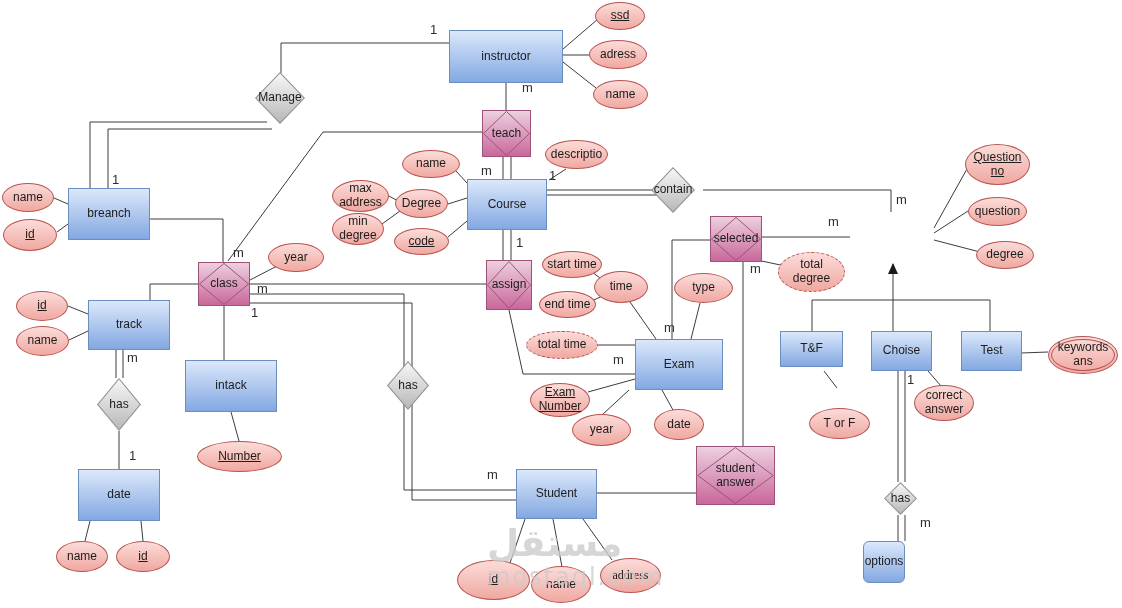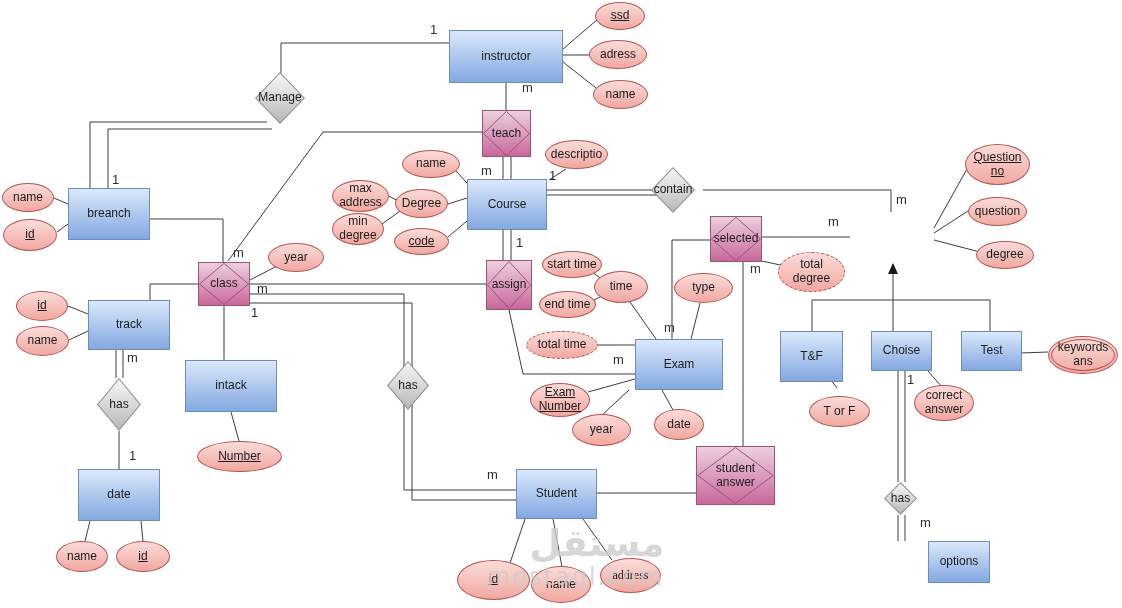--- a/index.html
+++ b/index.html
@@ -18,21 +18,21 @@
   .diamond{background:transparent;}
   .d-border{position:absolute;inset:0;background:var(--gryb);
             clip-path:polygon(50% 0,100% 50%,50% 100%,0 50%);}
   .d-fill{position:absolute;inset:1.4px;background:linear-gradient(var(--gry1),var(--gry2));
           clip-path:polygon(50% 0,100% 50%,50% 100%,0 50%);}
   .lbl{position:relative;z-index:2;white-space:pre-line;line-height:1.15;}
   .underline .lbl{text-decoration:underline;}
   .card{position:absolute;z-index:2;font-size:13px;color:#2e2e2e;}
   .wm{position:absolute;left:487px;top:524px;z-index:3;pointer-events:none;
       color:#cccccc;opacity:.8;text-align:left;font-family:"DejaVu Sans",sans-serif;}
-  .wm-ar{font-size:37px;font-weight:bold;letter-spacing:1px;line-height:1.1;text-align:right;}
+  .wm-ar{font-size:37px;font-weight:bold;letter-spacing:1px;line-height:1.1;}
   .wm-en{font-size:24px;line-height:1.0;letter-spacing:2px;}
 </style>
 </head>
 <body>
 
 <div id="stage">
   <svg id="wires" width="1122" height="608">
       <polyline points="450,43 281,43 281,73" fill="none" stroke="#3c3c3c" stroke-width="1"></polyline>
       <polyline points="267,122 90,122 90,188" fill="none" stroke="#3c3c3c" stroke-width="1"></polyline>
       <polyline points="272,129 108,129 108,188" fill="none" stroke="#3c3c3c" stroke-width="1"></polyline>
@@ -126,30 +126,30 @@
     </div>
     <div class="node entity" style="left: 78px; top: 469px; width: 82px; height: 52px;">
       <span class="lbl">date</span>
     </div>
     <div class="node entity" style="left: 516px; top: 469px; width: 81px; height: 50px;">
       <span class="lbl">Student</span>
     </div>
     <div class="node entity" style="left: 635px; top: 339px; width: 88px; height: 51px;">
       <span class="lbl">Exam</span>
     </div>
-    <div class="node entity" style="left: 780px; top: 331px; width: 63px; height: 51px;">
+    <div class="node entity" style="left: 780px; top: 331px; width: 63px; height: 36px;">
       <span class="lbl">T&amp;F</span>
     </div>
     <div class="node entity" style="left: 871px; top: 331px; width: 61px; height: 40px;">
       <span class="lbl">Choise</span>
     </div>
     <div class="node entity" style="left: 961px; top: 331px; width: 61px; height: 40px;">
       <span class="lbl">Test</span>
     </div>
-    <div class="node entity" style="left: 928px; top: 541px; width: 62px; height: 42px;">
+    <div class="node entity" style="left: 863px; top: 541px; width: 42px; height: 42px; border-radius: 6px;">
       <span class="lbl">options</span>
     </div>
     <div class="node rel" style="left: 482px; top: 110px; width: 49px; height: 47px;">
       <svg class="x" viewBox="0 0 100 100" preserveAspectRatio="none">
         <polygon points="50,1 99,50 50,99 1,50" fill="none" vector-effect="non-scaling-stroke"></polygon>
       </svg>
       <span class="lbl">teach</span>
     </div>
     <div class="node rel" style="left: 198px; top: 262px; width: 52px; height: 44px;">
       <svg class="x" viewBox="0 0 100 100" preserveAspectRatio="none">
@@ -295,21 +295,21 @@
     <div class="node attribute underline" style="left: 965px; top: 144px; width: 65px; height: 41px;">
       <span class="lbl">Question
 no</span>
     </div>
     <div class="node attribute" style="left: 968px; top: 197px; width: 59px; height: 29px;">
       <span class="lbl">question</span>
     </div>
     <div class="node attribute" style="left: 976px; top: 241px; width: 58px; height: 28px;">
       <span class="lbl">degree</span>
     </div>
-    <div class="node attribute" style="left: 809px; top: 396px; width: 61px; height: 31px; text-align: right;">
+    <div class="node attribute" style="left: 809px; top: 408px; width: 61px; height: 31px; text-align: right;">
       <span class="lbl">T or F</span>
     </div>
     <div class="node attribute" style="left: 914px; top: 385px; width: 60px; height: 36px;">
       <span class="lbl">correct
 answer</span>
     </div>
     <div class="node attribute" style="left: 1048px; top: 336px; width: 70px; height: 38px;">
       <div class="inner"></div>
       <span class="lbl">keywords
 ans</span>

